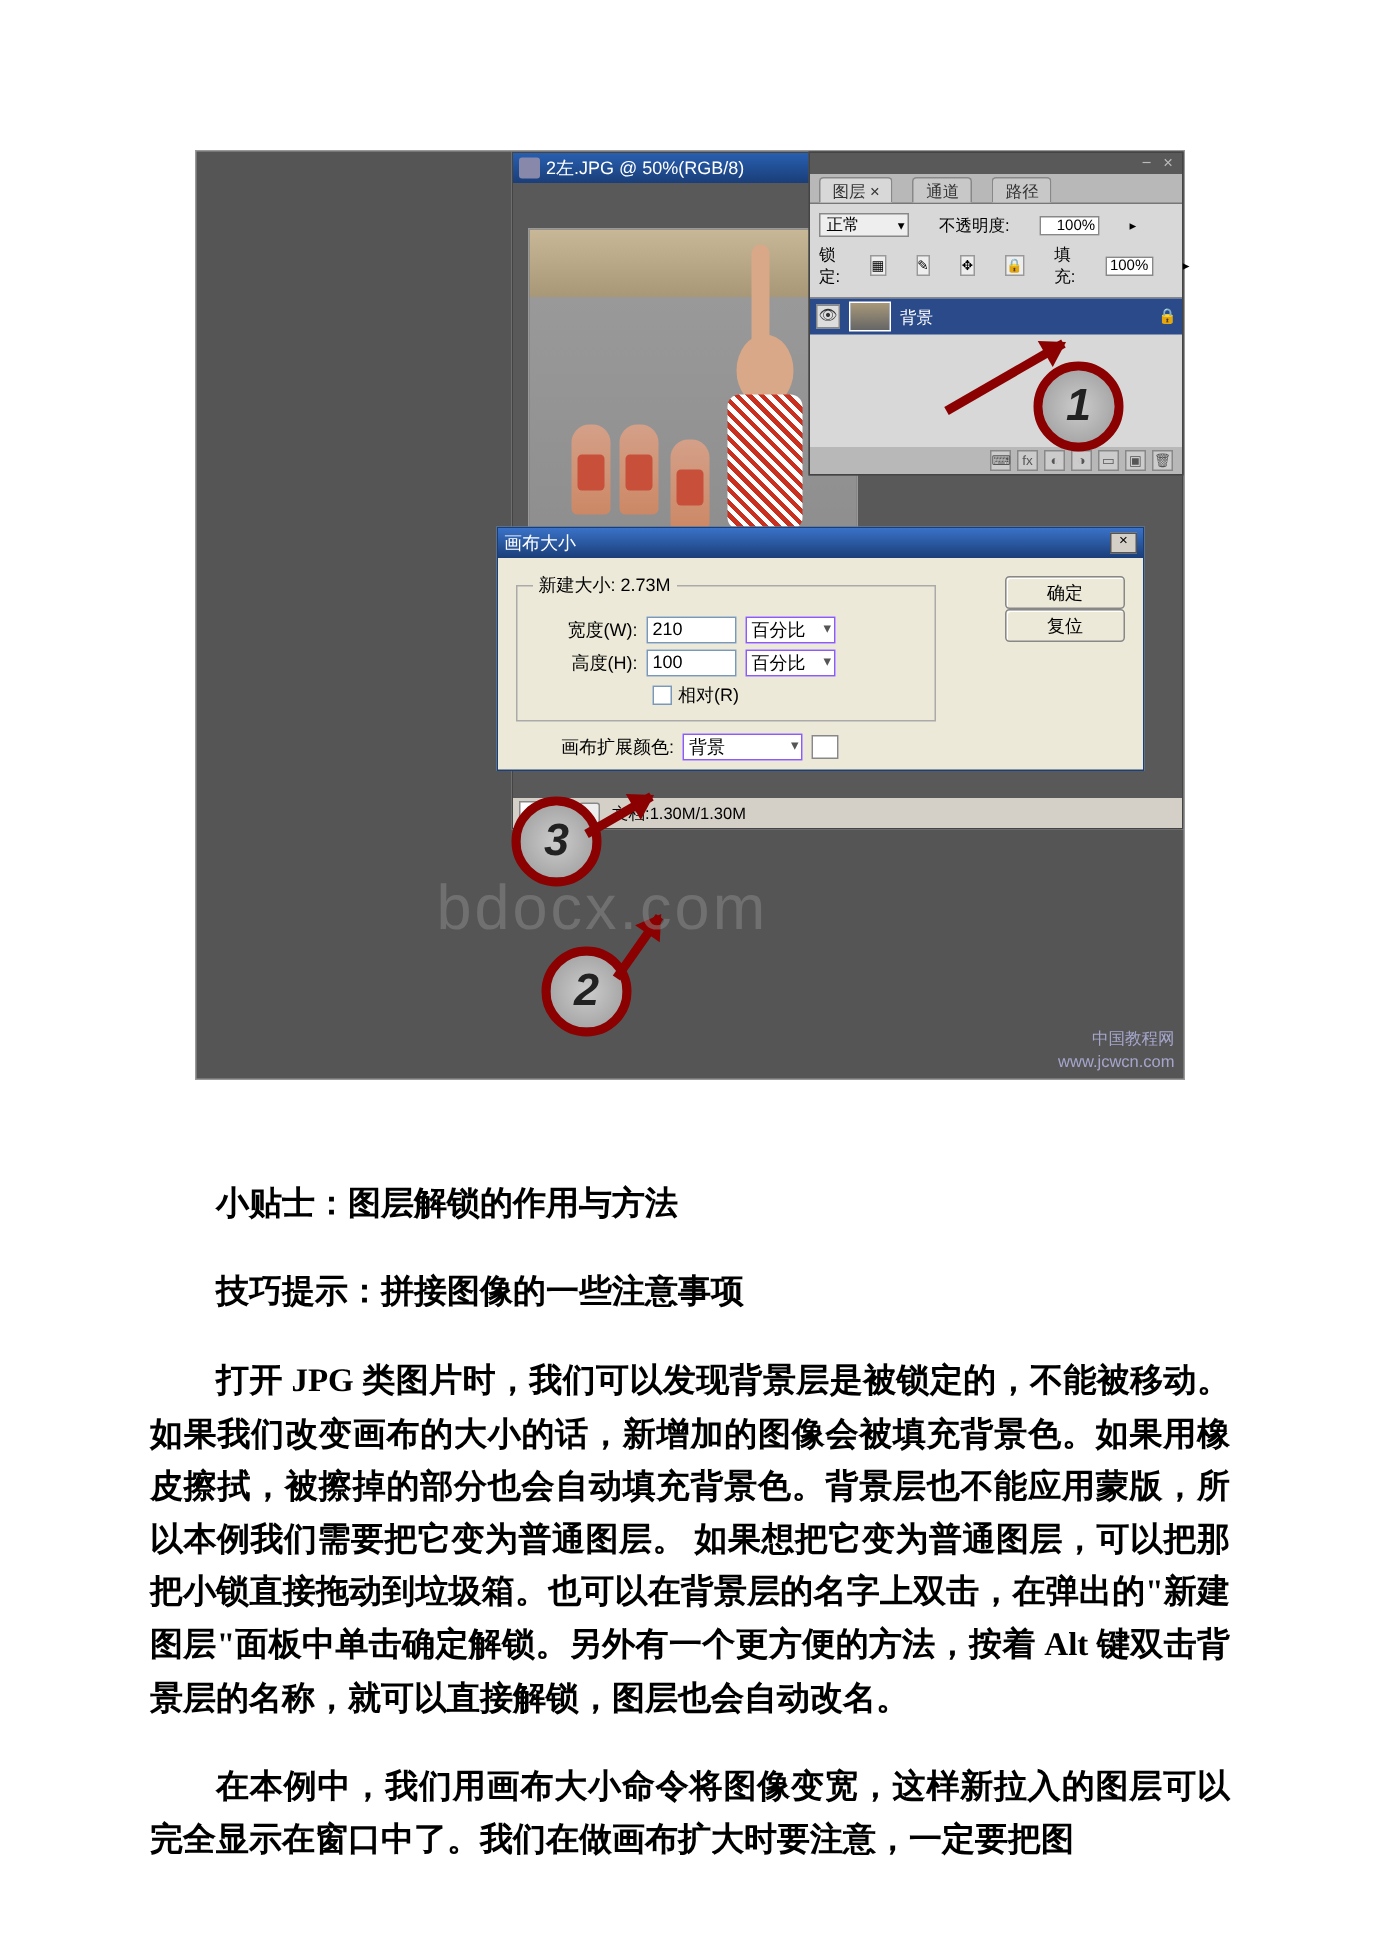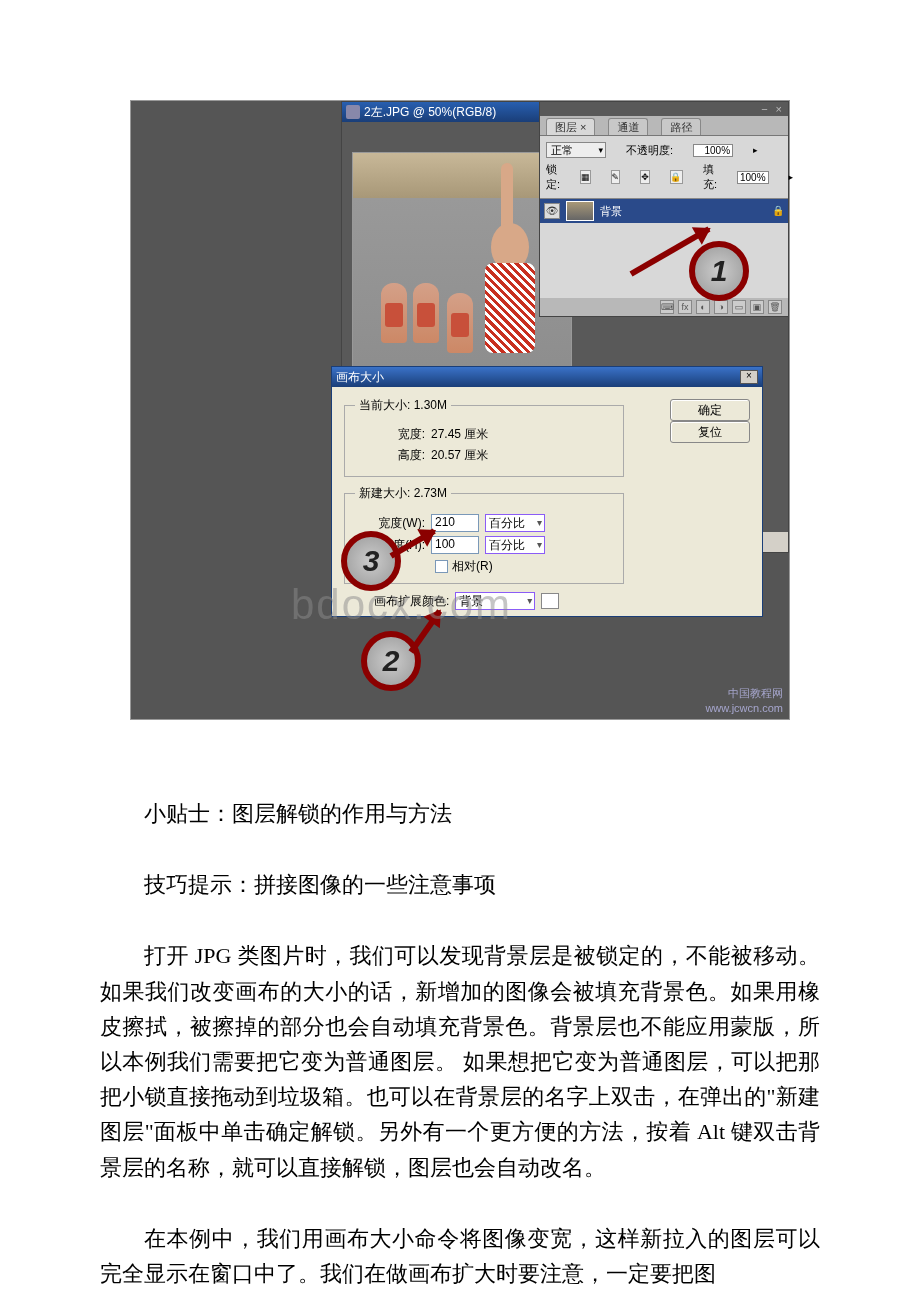--- a/index.html
+++ b/index.html
@@ -282,21 +282,21 @@
     background: #ccc;
     font-size: 9px;
     text-align: center;
     line-height: 12px;
     color: #555;
   }
 
   .dialog {
     position: absolute;
     left: 200px;
-    top: 265px;
+    top: 250px;
     width: 432px;
     background: #ece9d8;
     border: 1px solid #1a3e78;
     font-family: "Tahoma", "SimSun", sans-serif;
     font-size: 12px;
   }
   .dialog .titlebar {
     background: linear-gradient(#3a72c8, #1a3e78);
   }
   .dialog-body {
@@ -322,21 +322,21 @@
     width: 70px;
     text-align: right;
   }
   .fld-value-static {
     width: 80px;
     text-align: left;
   }
   .txt-input {
     border: 1px solid #7a98b8;
     background: #fff;
-    width: 48px;
+    width: 60px;
     height: 18px;
     font-size: 12px;
     padding: 0 3px;
     text-align: left;
   }
   .select {
     border: 1px solid #8b5cf6;
     background: #fff;
     height: 18px;
     font-size: 12px;
@@ -466,23 +466,24 @@
     line-height: 1.3;
   }
 
   .article {
     padding: 0 100px 60px;
     font-size: 22px;
     line-height: 1.6;
     color: #000;
   }
   .article p {
-    margin: 36px 0;
+    margin: 24px 0;
     text-indent: 2em;
     text-align: justify;
+    font-weight: bold;
   }
 </style>
 </head>
 <body>
 
 <div class="page">
 
   <div class="figure-wrap">
     <div class="figure">
 
@@ -568,31 +569,20 @@
           <div class="win-controls">
             <div class="win-btn">×</div>
           </div>
         </div>
         <div class="dialog-body">
           <div class="dlg-btn-col">
             <div class="dlg-btn">确定</div>
             <div class="dlg-btn">复位</div>
           </div>
 
-          <fieldset style="width:280px;">
-            <legend>当前大小: 1.30M</legend>
-            <div class="field-row">
-              <span class="fld-label">宽度:</span>
-              <span class="fld-value-static">27.45 厘米</span>
-            </div>
-            <div class="field-row">
-              <span class="fld-label">高度:</span>
-              <span class="fld-value-static">20.57 厘米</span>
-            </div>
-          </fieldset>
 
           <fieldset style="width:280px;">
             <legend>新建大小: 2.73M</legend>
             <div class="field-row">
               <span class="fld-label">宽度(W):</span>
               <span class="txt-input">210</span>
               <span class="select" style="width:60px;">百分比</span>
             </div>
             <div class="field-row">
               <span class="fld-label">高度(H):</span>

